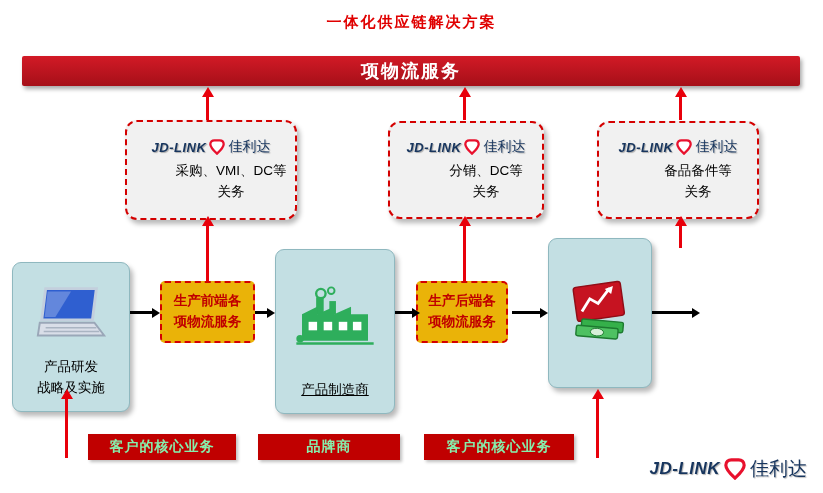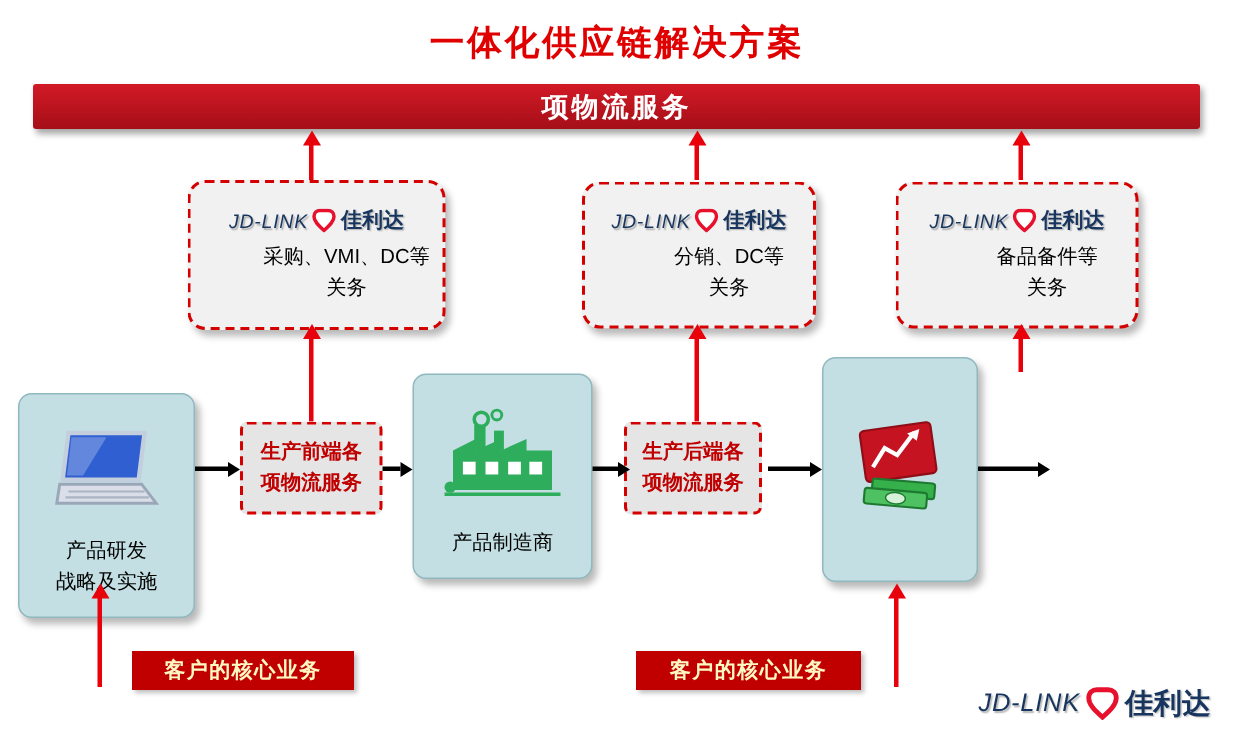--- a/index.html
+++ b/index.html
@@ -12,57 +12,57 @@
     --logo-navy:#17355e;
     --logo-red:#e8112d;
   }
   html,body{margin:0;padding:0;background:#fff;}
   .canvas{
     position:relative;width:823px;height:493px;background:#ffffff;
     font-family:"Liberation Sans","DejaVu Sans",sans-serif;overflow:hidden;
   }
   .title{
     position:absolute;top:13px;left:0;right:0;text-align:center;
-    color:var(--title-red);font-size:23px;font-weight:bold;letter-spacing:2px;
+    color:var(--title-red);font-size:15px;font-weight:bold;letter-spacing:2px;
   }
   .banner{
     position:absolute;left:22px;top:56px;width:778px;height:30px;
     background:linear-gradient(#d21a26,#a50f18);
     color:#fff;font-size:18px;font-weight:bold;letter-spacing:2px;
     display:flex;align-items:center;justify-content:center;
     border-radius:2px;box-shadow:2px 3px 4px rgba(0,0,0,.35);
   }
   .dashed-box{
     position:absolute;border:2px dashed var(--dash-red);border-radius:12px;
     background:#f1f1f1;box-shadow:3px 4px 5px rgba(0,0,0,.28);
     display:flex;flex-direction:column;align-items:center;justify-content:center;gap:5px;
   }
   .logo-row{display:flex;align-items:center;gap:3px;}
   .logo-brand{
-    color:var(--logo-navy);font-weight:normal;font-style:italic;font-size:13px;
+    color:var(--logo-navy);font-weight:bold;font-style:italic;font-size:13px;
     letter-spacing:.5px;text-shadow:1px 1px 1px rgba(0,0,0,.3);
   }
-  .logo-name{color:var(--logo-navy);font-weight:bold;font-size:14px;text-shadow:1px 1px 1px rgba(0,0,0,.25);}
+  .logo-name{color:var(--logo-navy);font-weight:normal;font-size:14px;text-shadow:1px 1px 1px rgba(0,0,0,.25);}
   .service-label{color:#000;font-size:13.5px;text-align:center;line-height:1.5;white-space:pre-line;margin-left:40px;}
   .entity{
     position:absolute;background:var(--entity-fill);border:1px solid var(--entity-border);
     border-radius:9px;box-shadow:3px 4px 5px rgba(0,0,0,.28);
     display:flex;flex-direction:column;align-items:center;padding:8px 4px 12px;box-sizing:border-box;
   }
   .entity .icon-wrap{flex:1;display:flex;align-items:center;justify-content:center;}
   .entity-label{font-size:13.5px;color:#000;text-align:center;line-height:1.55;white-space:pre-line;}
   .note{
-    position:absolute;border:2px dashed var(--dash-red);border-radius:5px;background:#e5e5e5;
+    position:absolute;border:2px dashed var(--dash-red);border-radius:5px;background:#eab308;
     color:#c00000;font-size:13.5px;font-weight:bold;text-align:center;
     display:flex;align-items:center;justify-content:center;line-height:1.55;white-space:pre-line;
     box-sizing:border-box;
   }
   .redbar{
     position:absolute;height:26px;background:var(--bar-red);
-    color:#fef9c3;font-weight:bold;font-size:14px;letter-spacing:1px;
+    color:#86efac;font-weight:bold;font-size:14px;letter-spacing:1px;
     display:flex;align-items:center;justify-content:center;
     box-shadow:2px 2px 3px rgba(0,0,0,.25);
   }
   .varrow{position:absolute;width:3px;background:var(--arrow-red);}
   .varrow::before{
     content:"";position:absolute;top:-9px;left:50%;transform:translateX(-50%);
     border-left:6px solid transparent;border-right:6px solid transparent;
     border-bottom:10px solid var(--arrow-red);
   }
   .harrow{position:absolute;height:3px;background:#000;}
@@ -137,21 +137,21 @@
         <polygon points="16,7 40,7 24,33 13,33" fill="#ffffff" opacity="0.25"></polygon>
         <polygon points="6,52 74,52 64,39 8,39" fill="#d9dee8" stroke="#9aa7b8" stroke-width="2"></polygon>
         <line x1="14" y1="44" x2="66" y2="44" stroke="#aab4c2" stroke-width="1.5"></line>
         <line x1="12" y1="48" x2="69" y2="48" stroke="#aab4c2" stroke-width="1.5"></line>
       </svg>
     </div>
     <div class="entity-label">产品研发
 战略及实施</div>
   </div>
 
-  <div class="entity" style="left:275px;top:249px;width:120px;height:137px;">
+  <div class="entity" style="left:275px;top:249px;width:120px;height:165px;text-decoration:underline;">
     <div class="icon-wrap">
       <svg width="86" height="66" viewBox="0 0 90 70">
         <circle cx="30" cy="8" r="5" fill="none" stroke="#2eae5c" stroke-width="2.5"></circle>
         <circle cx="41" cy="5" r="3.5" fill="none" stroke="#2eae5c" stroke-width="2"></circle>
         <rect x="25" y="12" width="8" height="18" fill="#2eae5c"></rect>
         <rect x="39" y="16" width="7" height="14" fill="#2eae5c"></rect>
         <path d="M10 30 L26 22 L26 30 L44 22 L44 30 L62 22 L62 30 L80 30 L80 58 L10 58 Z" fill="#2eae5c"></path>
         <rect x="17" y="38" width="9" height="9" fill="#fff"></rect>
         <rect x="33" y="38" width="9" height="9" fill="#fff"></rect>
         <rect x="49" y="38" width="9" height="9" fill="#fff"></rect>
@@ -195,20 +195,23 @@
   <div class="harrow" style="left:395px;top:311px;width:17px;"></div>
   <div class="harrow" style="left:512px;top:311px;width:28px;"></div>
   <div class="harrow" style="left:652px;top:311px;width:40px;"></div>
 
   <div class="varrow" style="left:65px;top:398px;height:60px;"></div>
   <div class="varrow" style="left:596px;top:398px;height:60px;"></div>
 
   <div class="redbar" style="left:88px;top:434px;width:148px;">
     <span>客户的核心业务</span>
   </div>
+  <div class="redbar" style="left:258px;top:434px;width:142px;">
+    <span>品牌商</span>
+  </div>
   <div class="redbar" style="left:424px;top:434px;width:150px;">
     <span>客户的核心业务</span>
   </div>
 
   <div class="footer-logo">
     <span class="logo-brand">JD-LINK</span>
     <svg width="22" height="22" viewBox="0 0 18 18">
       <path d="M9 16.5 C4.5 12.5 1.5 9.5 1.5 6 C1.5 3 3.5 1.5 6 1.5 L12 1.5 C14.5 1.5 16.5 3 16.5 6 C16.5 9.5 13.5 12.5 9 16.5 Z" fill="#fff" stroke="#e8112d" stroke-width="2.6"></path>
     </svg>
     <span class="logo-name">佳利达</span>

